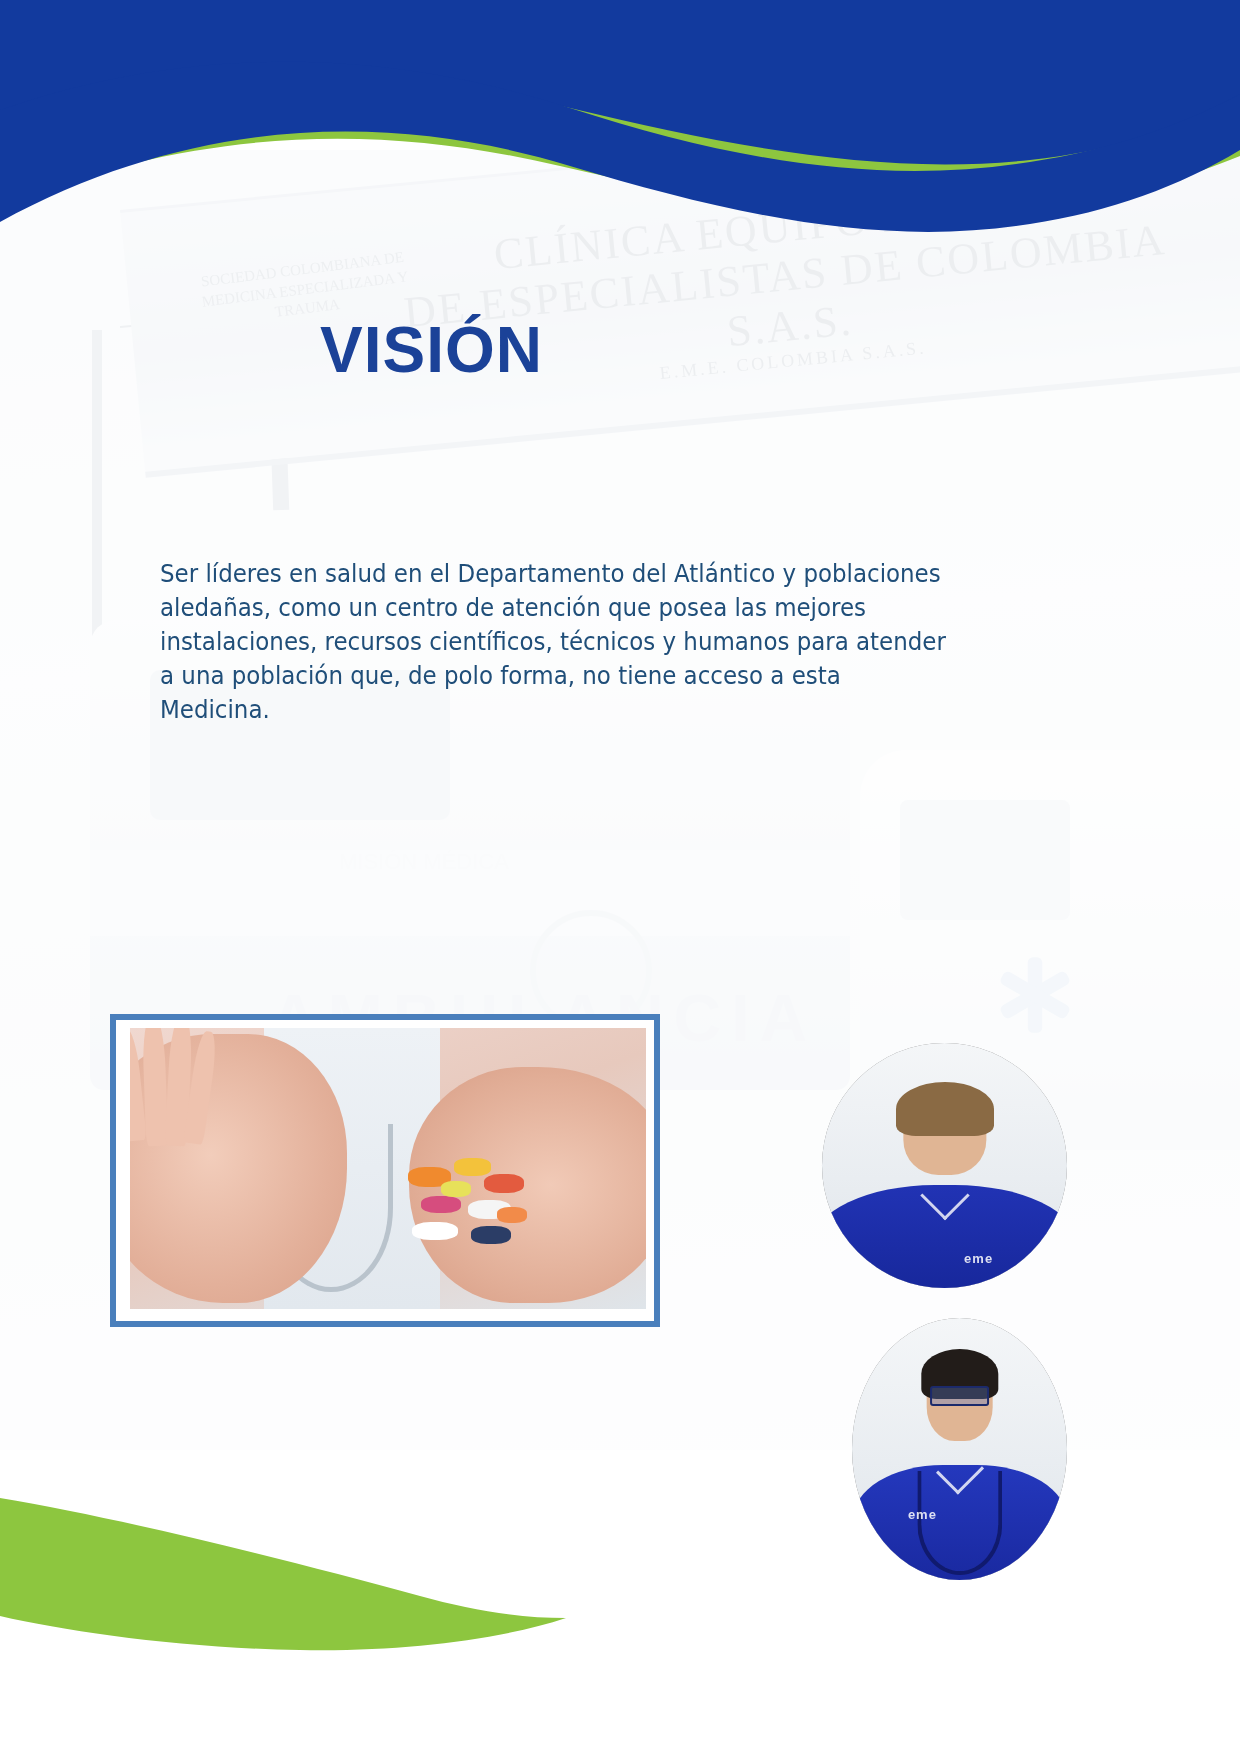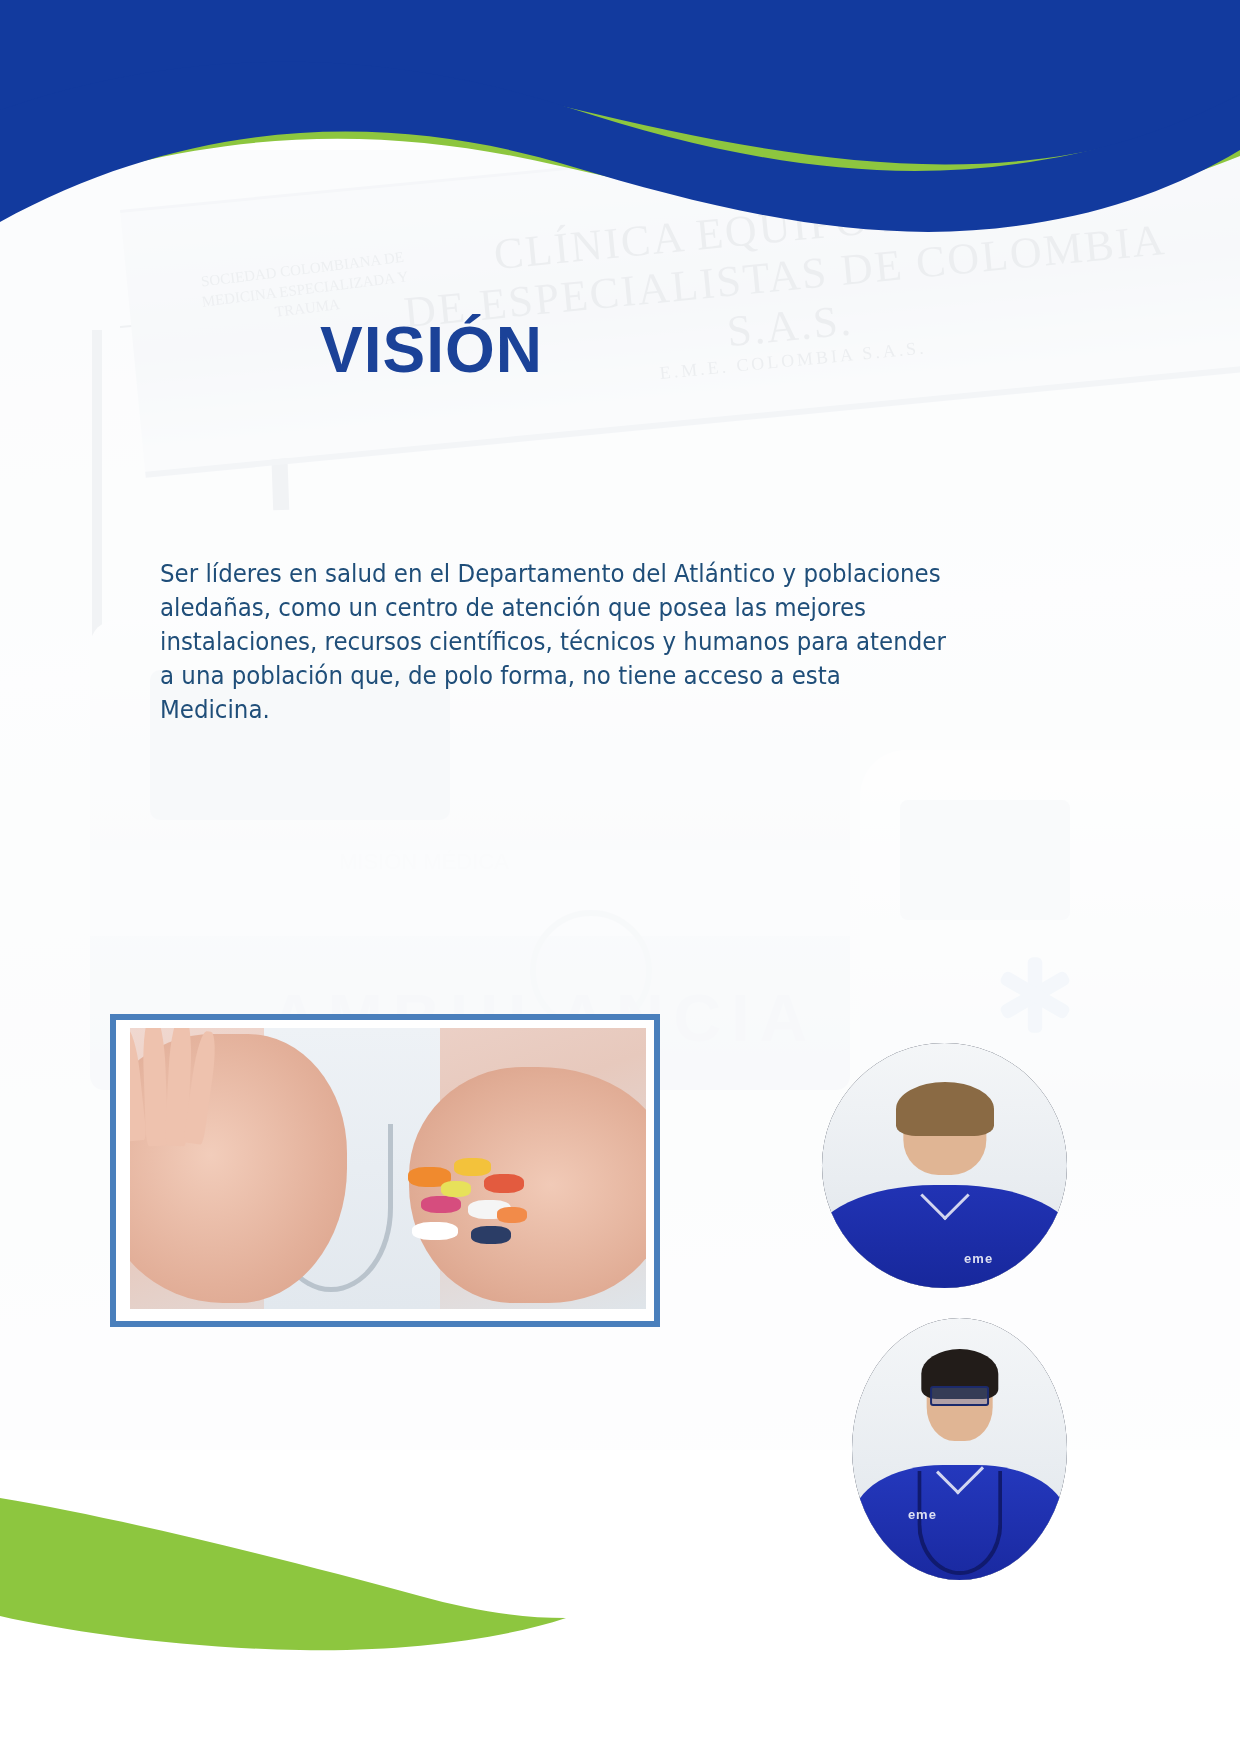--- a/index.html
+++ b/index.html
@@ -310,21 +310,21 @@
     border: 5px solid #b9c3cc;
     border-top: none;
     border-radius: 0 0 50% 50%;
   }
 
   
   .portrait {
     position: absolute;
     border-radius: 50%;
     overflow: hidden;
-    background: #0f172a;
+    background: #737373;
   }
   .portrait-1 {
     left: 822px;
     top: 1043px;
     width: 245px;
     height: 245px;
   }
   .portrait-2 {
     left: 852px;
     top: 1318px;

